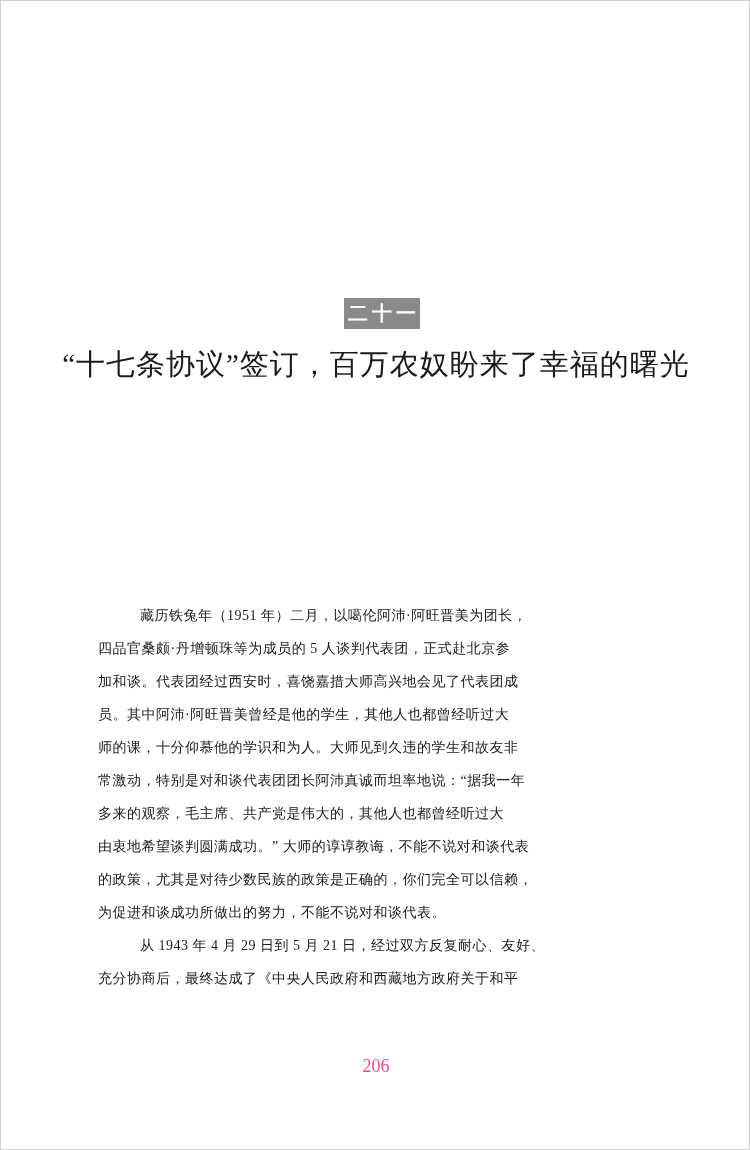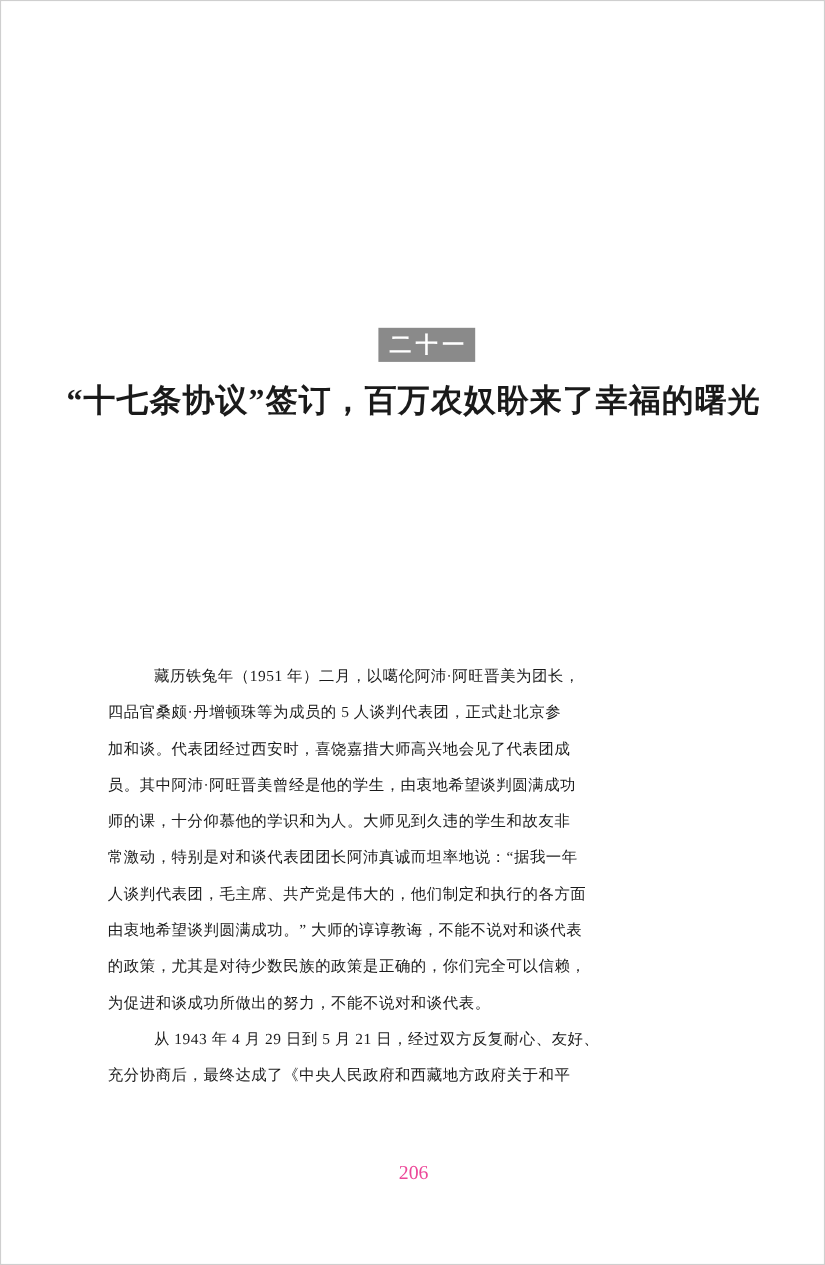--- a/index.html
+++ b/index.html
@@ -15,40 +15,40 @@
     border: 1px solid #cfcfcf;
     box-sizing: content-box;
     font-family: "Liberation Serif", "DejaVu Serif", serif;
     color: #1a1a1a;
     overflow: hidden;
   }
   .chapter-badge {
     position: absolute;
     top: 297px;
     left: 343px;
-    width: 88px;
+    width: 76px;
     height: 31px;
     background: #8a8a8a;
     color: #ffffff;
     display: flex;
     align-items: center;
     justify-content: center;
     font-size: 20px;
     font-weight: bold;
     letter-spacing: 4px;
     text-indent: 4px;
   }
   .chapter-title {
     position: absolute;
     top: 344px;
     left: 0;
     width: 750px;
     text-align: center;
     font-size: 29px;
-    font-weight: bold;
+    font-weight: normal;
     letter-spacing: 1px;
     white-space: nowrap;
   }
   .body-text {
     position: absolute;
     top: 598px;
     left: 97px;
     width: 557px;
     font-size: 14px;
     line-height: 33px;
@@ -76,24 +76,24 @@
 <div id="page">
 
   <div class="chapter-badge">二十一</div>
 
   <h1 class="chapter-title" style="margin:0;">“十七条协议”签订，百万农奴盼来了幸福的曙光</h1>
 
   <div class="body-text">
     <div class="body-line indent">藏历铁兔年（1951 年）二月，以噶伦阿沛·阿旺晋美为团长，</div>
     <div class="body-line">四品官桑颇·丹增顿珠等为成员的 5 人谈判代表团，正式赴北京参</div>
     <div class="body-line">加和谈。代表团经过西安时，喜饶嘉措大师高兴地会见了代表团成</div>
-    <div class="body-line">员。其中阿沛·阿旺晋美曾经是他的学生，由衷地希望谈判圆满成功</div>
+    <div class="body-line">员。其中阿沛·阿旺晋美曾经是他的学生，其他人也都曾经听过大</div>
     <div class="body-line">师的课，十分仰慕他的学识和为人。大师见到久违的学生和故友非</div>
     <div class="body-line">常激动，特别是对和谈代表团团长阿沛真诚而坦率地说：“据我一年</div>
-    <div class="body-line">人谈判代表团，毛主席、共产党是伟大的，他们制定和执行的各方面</div>
+    <div class="body-line">多来的观察，毛主席、共产党是伟大的，其他人也都曾经听过大</div>
     <div class="body-line">由衷地希望谈判圆满成功。” 大师的谆谆教诲，不能不说对和谈代表</div>
     <div class="body-line">的政策，尤其是对待少数民族的政策是正确的，你们完全可以信赖，</div>
     <div class="body-line">为促进和谈成功所做出的努力，不能不说对和谈代表。</div>
     <div class="body-line indent">从 1943 年 4 月 29 日到 5 月 21 日，经过双方反复耐心、友好、</div>
     <div class="body-line">充分协商后，最终达成了《中央人民政府和西藏地方政府关于和平</div>
   </div>
 
   <div class="page-number">206</div>
 
 </div>

